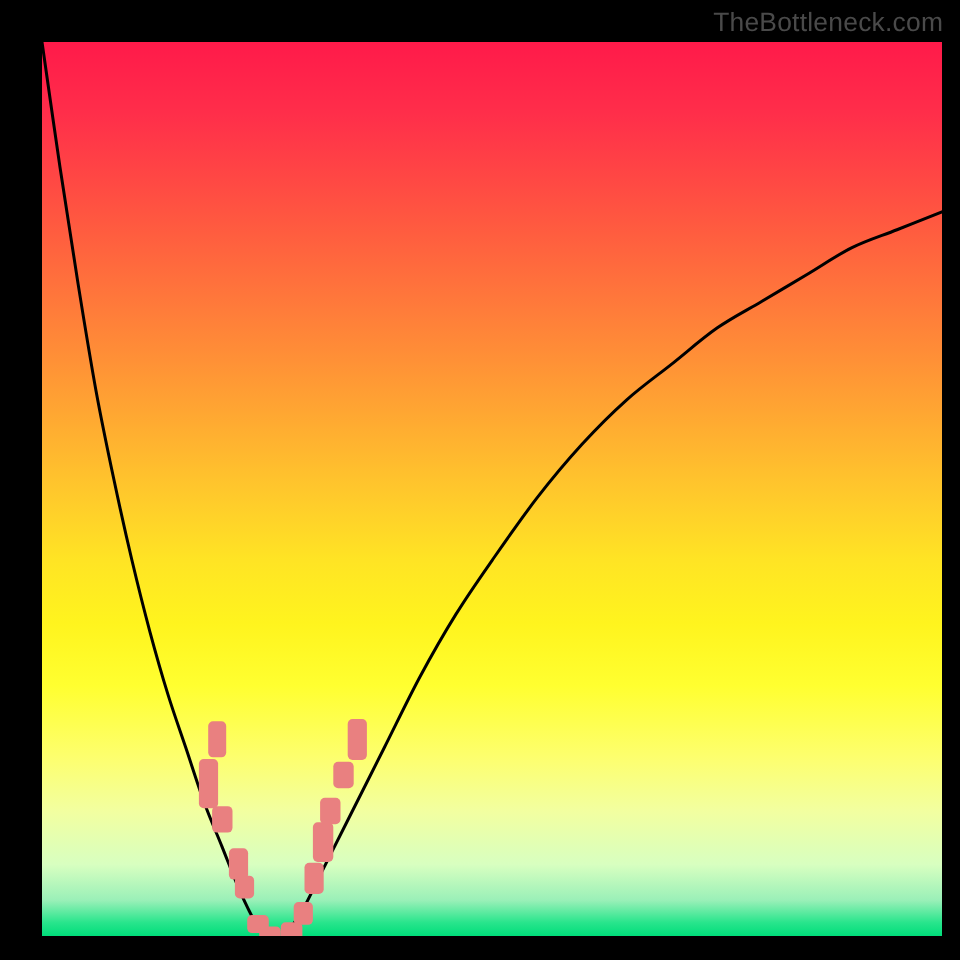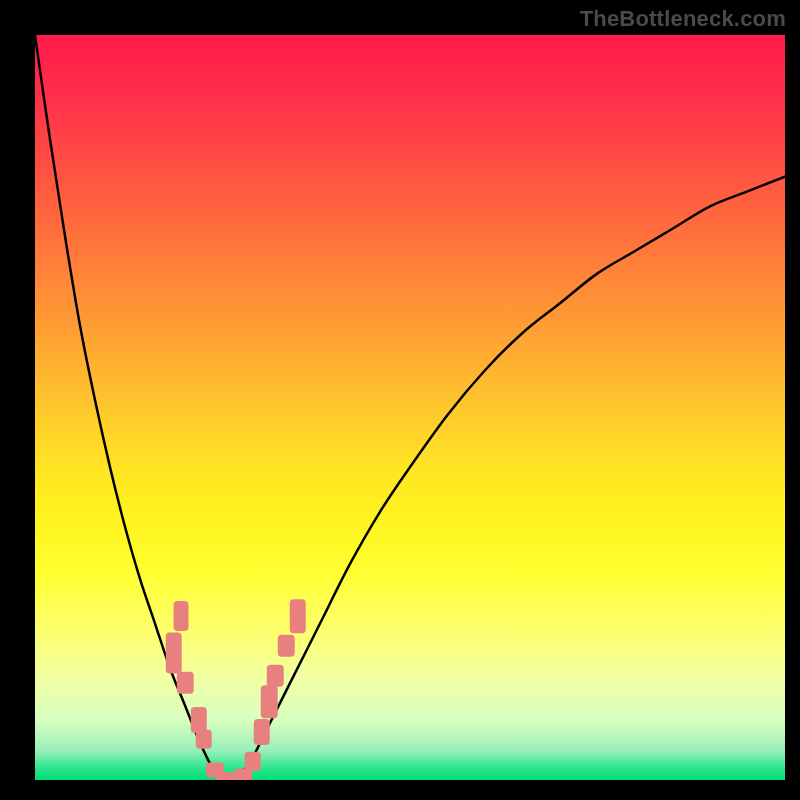--- a/index.html
+++ b/index.html
@@ -50,21 +50,21 @@
       #28e58c 98.5%,
       #00dd7a 100%
     );
   }
   .watermark {
     position: absolute;
     top: 6px;
     right: 14px;
     color: #4a4a4a;
     font-size: 22px;
-    font-weight: 700;
+    font-weight: 400;
     letter-spacing: 0.2px;
     z-index: 10;
     user-select: none;
   }
   svg.curves {
     position: absolute;
     left: 0;
     top: 0;
     width: 100%;
     height: 100%;

